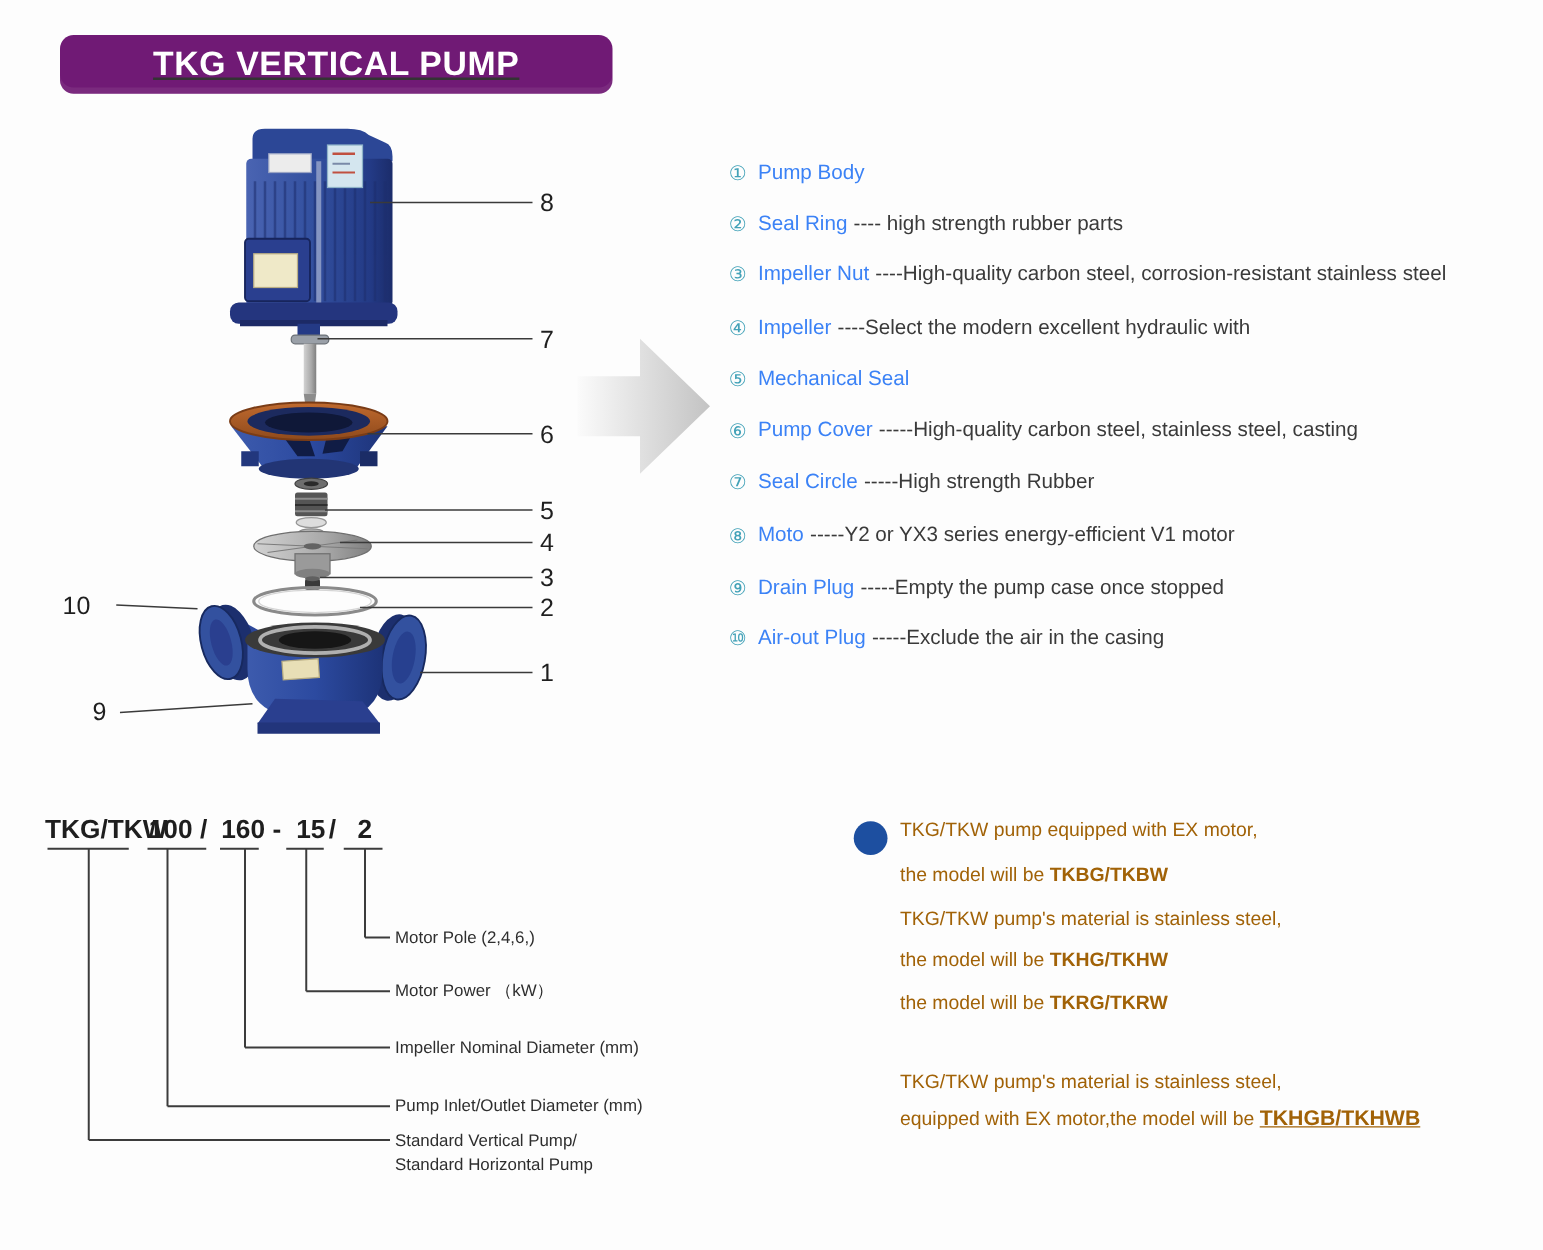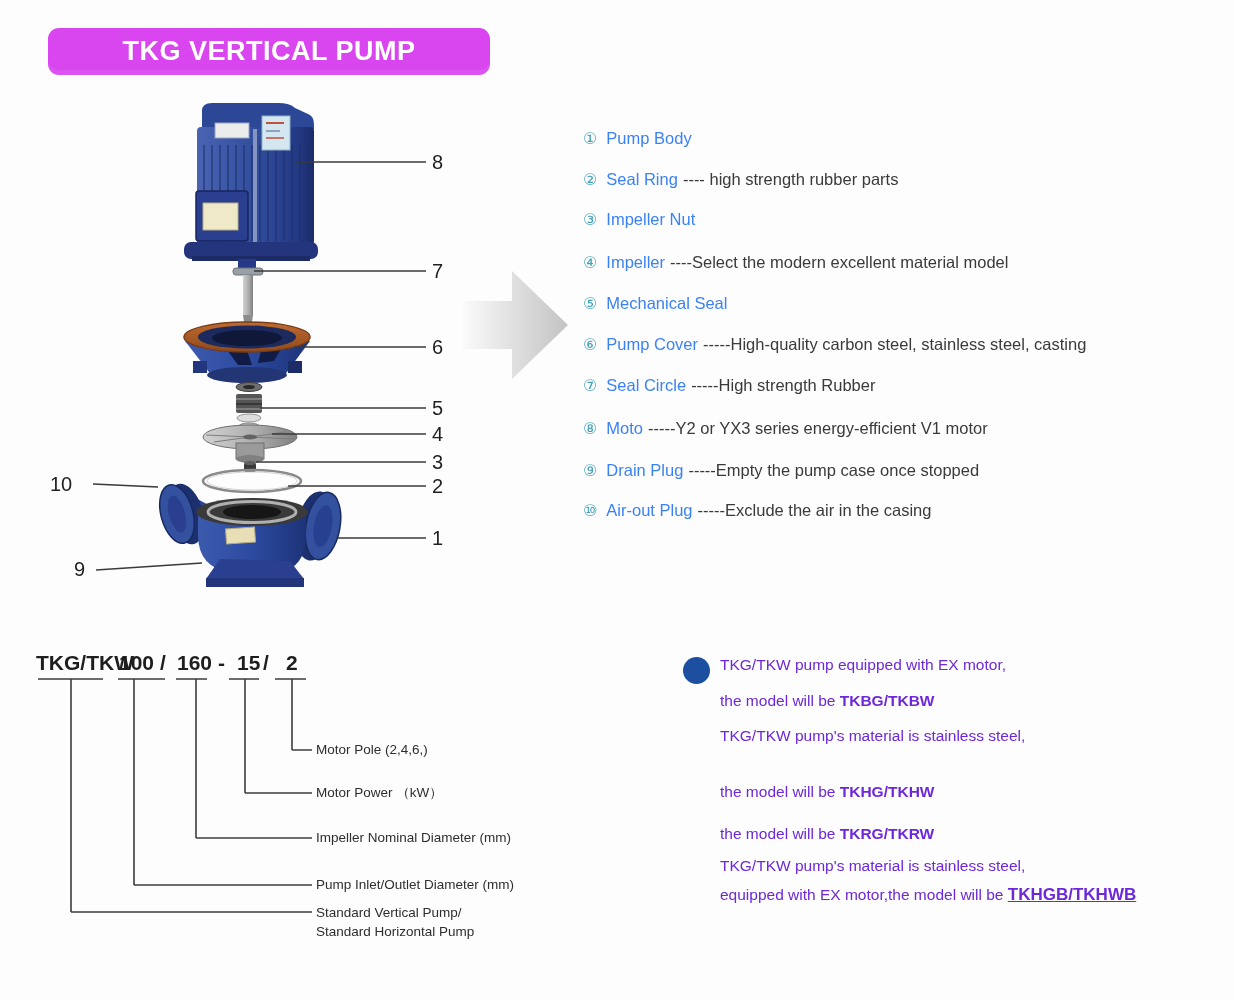--- a/index.html
+++ b/index.html
@@ -1,34 +1,34 @@
 <!DOCTYPE html>
 <html><head>
 <meta charset="utf-8">
 <style>
   html,body{margin:0;padding:0;background:#ffffff;}
   #page{position:relative;width:1234px;height:1000px;background:#fdfdfd;overflow:hidden;
         font-family:"Liberation Sans",sans-serif;color:#333;}
   .abs{position:absolute;}
 
   
-  .banner{left:48px;top:28px;width:442px;height:47px;background:#d946ef;border-radius:11px;
+  .banner{left:48px;top:28px;width:442px;height:47px;background:#701a75;border-radius:11px;
           display:flex;align-items:center;justify-content:center;
-          box-shadow:inset 0 -5px 0 rgba(255,255,255,0.07);}
+          box-shadow:inset 0 -5px 0 rgba(255,255,255,0.07);text-decoration:underline;}
   .banner span{color:#ffffff;font-weight:bold;font-size:27px;letter-spacing:.5px;}
 
   
   .part-item{left:583px;height:22px;display:flex;align-items:center;white-space:nowrap;font-size:16.5px;}
   .part-num{font-family:"DejaVu Sans",sans-serif;color:#43a2b8;font-size:16px;margin-right:9px;}
   .part-name{color:#3b82f6;margin-right:5px;}
   .part-desc{color:#3a3a3a;}
 
   
   .note-bullet{left:683px;top:657px;width:27px;height:27px;border-radius:50%;background:#1d4fa0;}
-  .note-line{left:720px;height:22px;font-size:15.5px;color:#6d28d9;white-space:nowrap;}
+  .note-line{left:720px;height:22px;font-size:15.5px;color:#a16207;white-space:nowrap;}
   .note-model{font-weight:600;}
   .note-model-big{font-weight:700;font-size:17px;text-decoration:underline;}
 
   svg text{font-family:"Liberation Sans",sans-serif;}
   .callout-num{font-size:20px;fill:#1f1f1f;}
   .mc-seg{font-size:21px;font-weight:bold;fill:#1e1e1e;}
   .mc-label{font-size:13.5px;fill:#2e2e2e;}
 </style>
 </head>
 <body>
@@ -201,25 +201,26 @@
     <span class="part-name">Pump Body</span>
   </div>
   <div class="abs part-item" style="top:168px;">
     <span class="part-num">②</span>
     <span class="part-name">Seal Ring</span>
     <span class="part-desc">---- high strength rubber parts</span>
   </div>
   <div class="abs part-item" style="top:208px;">
     <span class="part-num">③</span>
     <span class="part-name">Impeller Nut</span>
+    <span class="part-desc">----High-quality carbon steel, corrosion-resistant stainless steel</span>
   </div>
   <div class="abs part-item" style="top:251px;">
     <span class="part-num">④</span>
     <span class="part-name">Impeller</span>
-    <span class="part-desc">----Select the modern excellent material model</span>
+    <span class="part-desc">----Select the modern excellent hydraulic with</span>
   </div>
   <div class="abs part-item" style="top:292px;">
     <span class="part-num">⑤</span>
     <span class="part-name">Mechanical Seal</span>
   </div>
   <div class="abs part-item" style="top:333px;">
     <span class="part-num">⑥</span>
     <span class="part-name">Pump Cover</span>
     <span class="part-desc">-----High-quality carbon steel, stainless steel, casting</span>
   </div>
@@ -267,24 +268,24 @@
     <text class="mc-label" x="316" y="287">Standard Vertical Pump/</text>
     <text class="mc-label" x="316" y="306">Standard  Horizontal Pump</text>
   </svg>
 
   <div class="abs note-bullet"></div>
   <div class="abs note-line" style="top:656px;">TKG/TKW pump equipped with EX motor,</div>
   <div class="abs note-line" style="top:692px;">
     <span>the model will be </span><span class="note-model">TKBG/TKBW</span>
   </div>
   <div class="abs note-line" style="top:727px;">TKG/TKW pump's material is stainless steel,</div>
-  <div class="abs note-line" style="top:760px;margin-top:23px;">
+  <div class="abs note-line" style="top:760px;">
     <span>the model will be </span><span class="note-model">TKHG/TKHW</span>
   </div>
-  <div class="abs note-line" style="top:825px;">
+  <div class="abs note-line" style="top:794px;">
     <span>the model will be </span><span class="note-model">TKRG/TKRW</span>
   </div>
   <div class="abs note-line" style="top:857px;">TKG/TKW pump's material is stainless steel,</div>
   <div class="abs note-line" style="top:885px;">
     <span>equipped with EX motor,the model will be </span><span class="note-model-big">TKHGB/TKHWB</span>
   </div>
 
 </div>
 
 </body></html>

